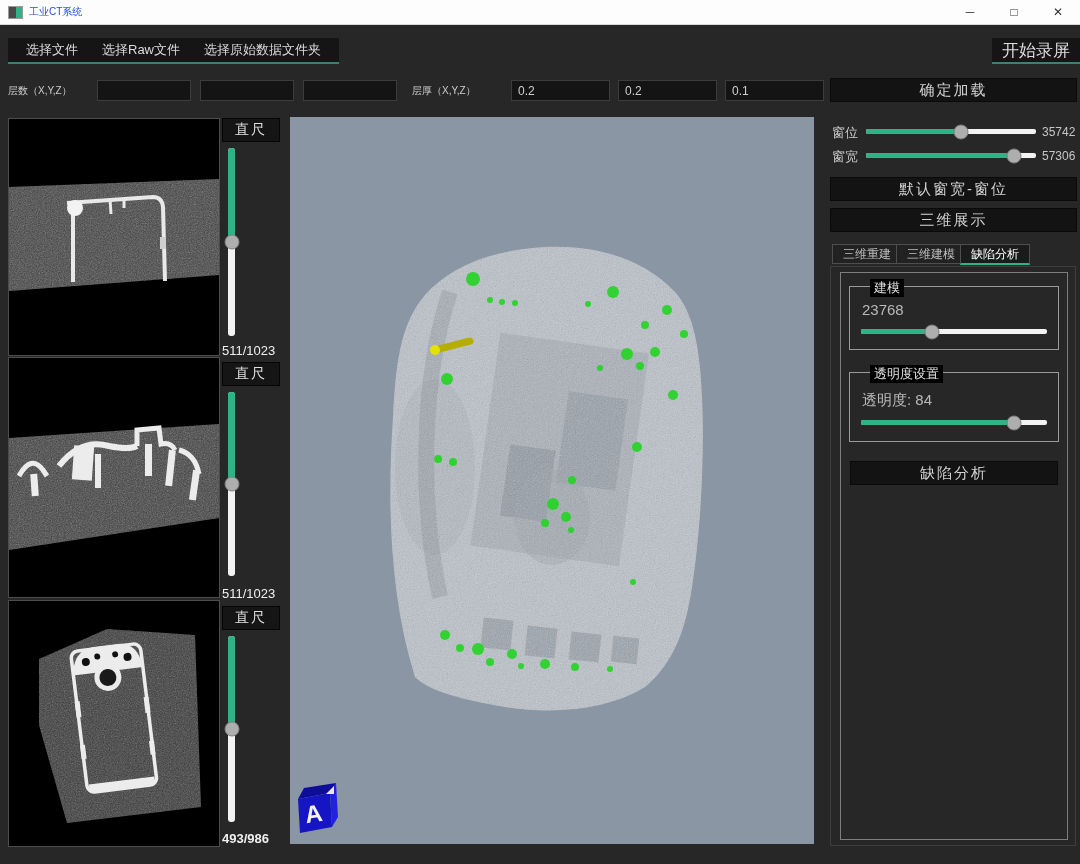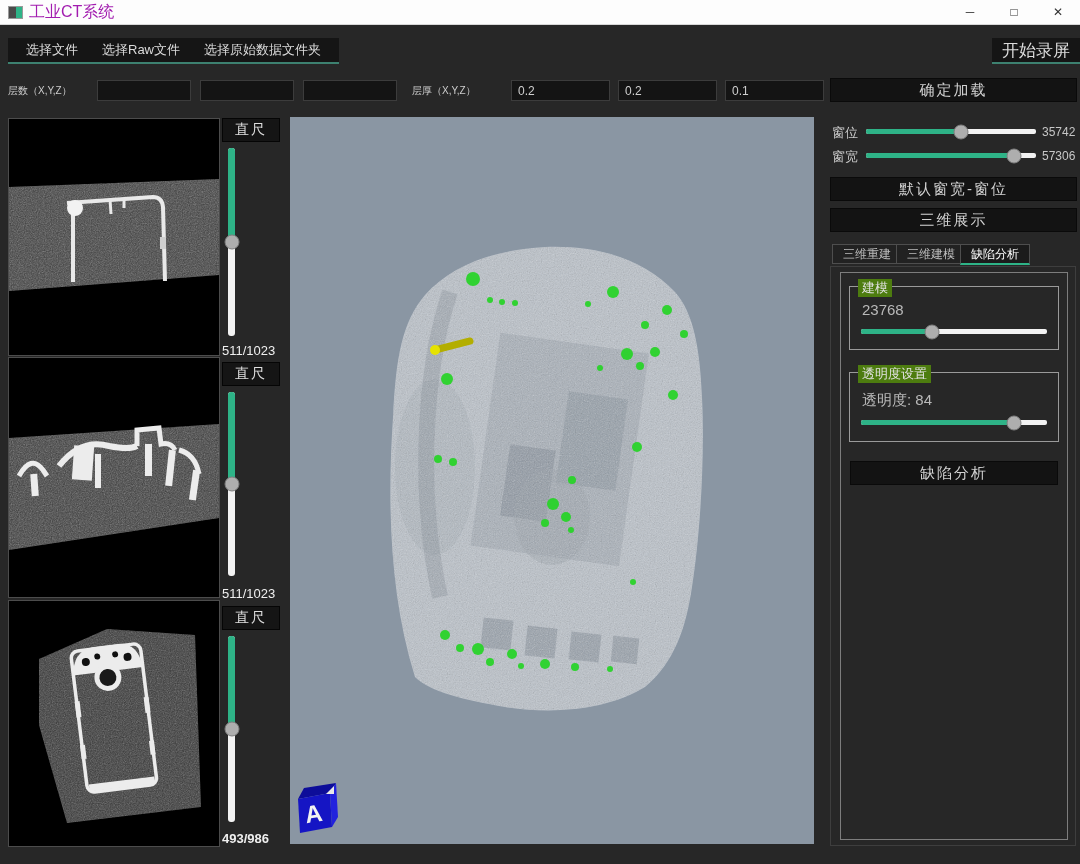--- a/index.html
+++ b/index.html
@@ -7,21 +7,21 @@
     background:var(--app_bg,#272727);font-family:"Liberation Sans",sans-serif;
     -webkit-font-smoothing:antialiased;}
   .abs{position:absolute;}
   
   .titlebar{left:0;top:0;width:1080px;height:24px;background:var(--titlebar_bg,#fff);
     display:flex;align-items:center;border-bottom:1px solid #d8d8d8;}
   .app-icon{width:13px;height:11px;margin:0 6px 0 8px;background:#4a4a4a;
     border:1px solid #9a9a9a;position:relative;}
   .app-icon::after{content:"";position:absolute;right:0;top:0;width:6px;height:11px;
     background:var(--accent,#2eb387);}
-  .win-title{font-size:16px;color:#a21caf;}
+  .win-title{font-size:10px;color:#1d4ed8;}
   .win-controls{position:absolute;right:0;top:0;height:24px;display:flex;}
   .win-btn{width:44px;height:24px;display:flex;align-items:center;justify-content:center;
     font-size:12px;color:#333;cursor:default;}
   
   .file-group{left:8px;top:38px;height:24px;background:#151515;display:flex;
     align-items:center;border-bottom:2px solid var(--underline,#3d8170);padding:0 6px;}
   .file-btn{font-size:13px;color:#dcdcdc;padding:0 12px;height:22px;display:flex;align-items:center;}
   .record-group{right:0;top:38px;height:24px;background:#151515;
     border-bottom:2px solid var(--underline,#3d8170);display:flex;align-items:center;}
   .record-btn{font-size:17px;color:#dcdcdc;padding:0 10px;}
@@ -47,21 +47,21 @@
   .htrack{height:5px;background:#f2f2f2;border-radius:2px;}
   .hfill{position:absolute;left:0;top:0;bottom:0;background:var(--accent,#2eb387);border-radius:2px;}
   .hhandle{position:absolute;top:50%;transform:translate(-50%,-50%);width:15px;height:15px;
     border-radius:50%;background:#aeaeae;border:1px solid #7e7e7e;box-sizing:border-box;}
   .tab{position:absolute;top:244px;height:18px;display:flex;align-items:center;justify-content:center;
     font-size:12px;color:#bdbdbd;border:1px solid #4e4e4e;background:#222;padding:0 5px;}
   .tab.active{color:#fff;background:#1b1b1b;border-bottom:2px solid var(--accent,#2eb387);}
   .frame-outer{border:1px solid #3e3e3e;}
   .frame-inner{border:1px solid #7d7d7d;}
   .groupbox{border:1px solid #9a9a9a;}
-  .group-title{position:absolute;top:-8px;left:8px;background:#4d7c0f;padding:0 4px;
+  .group-title{position:absolute;top:-8px;left:20px;background:#000000;padding:0 4px;
     font-size:13px;color:#e2e2e2;}
   .group-value{font-size:15px;color:#b9b9b9;}
   .viewport{background:var(--viewport_bg,#8a96a3);}
 </style>
 </head>
 <body>
 
 <div id="stage">
 
   <div class="abs titlebar">

